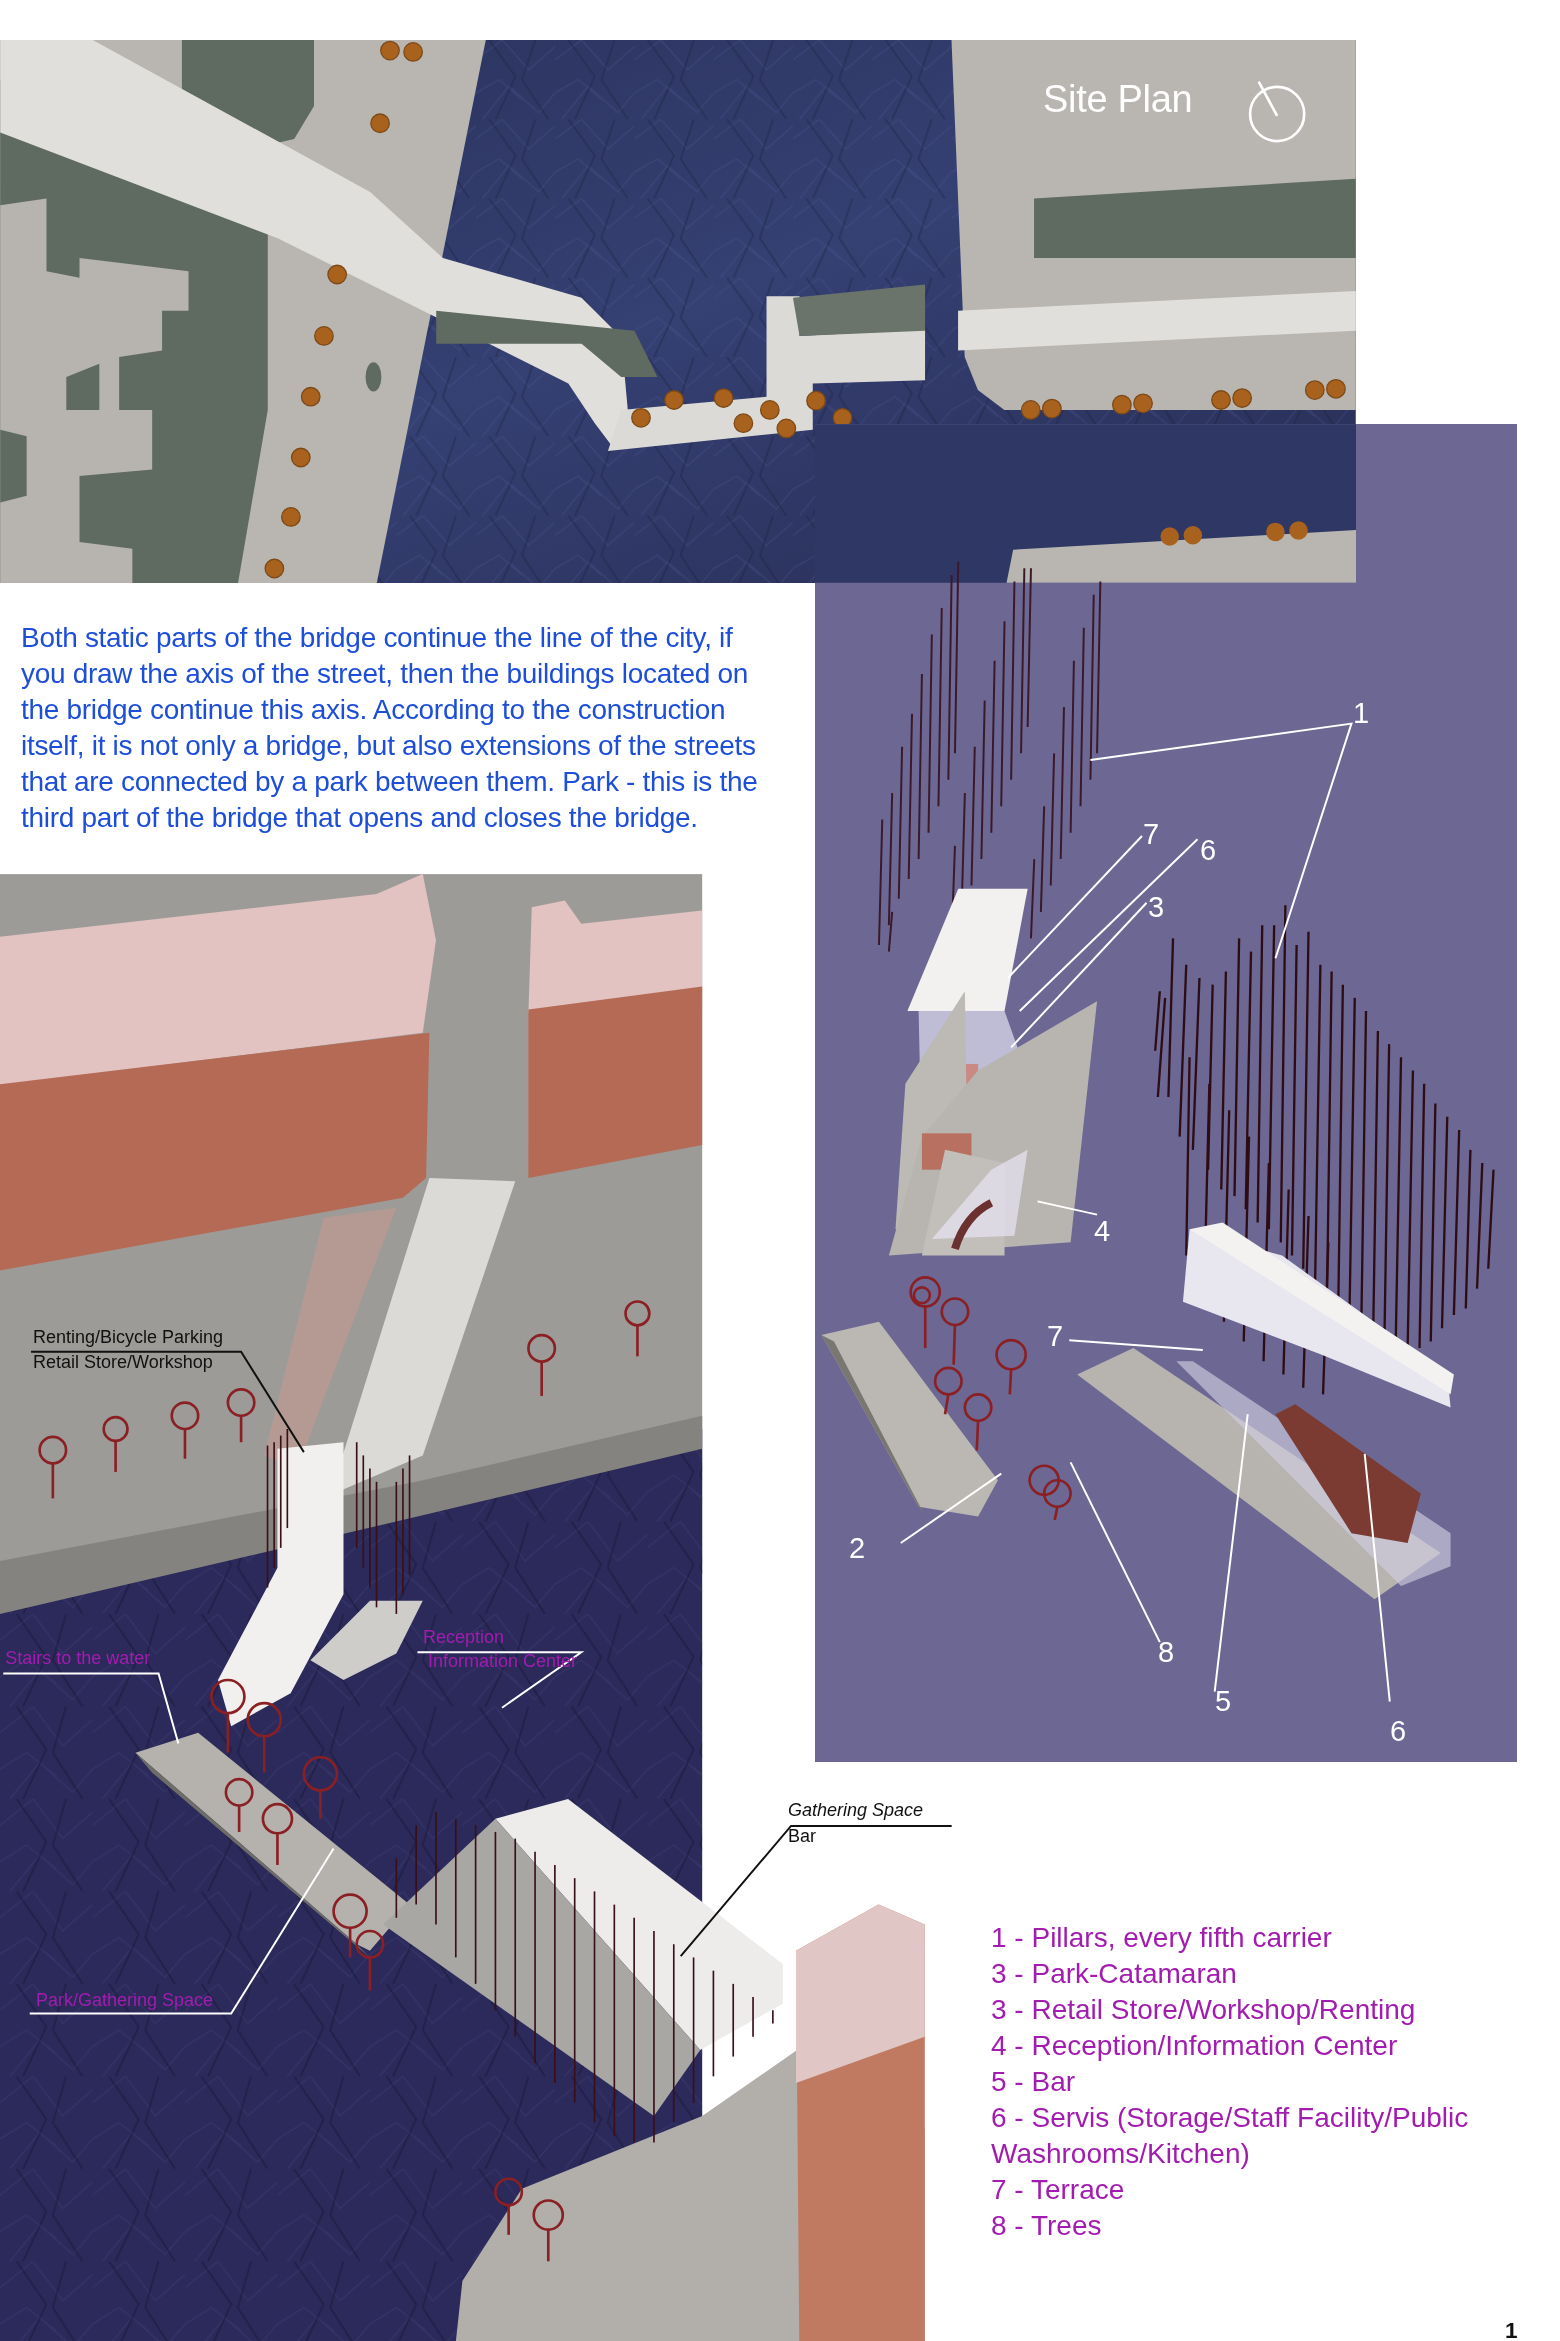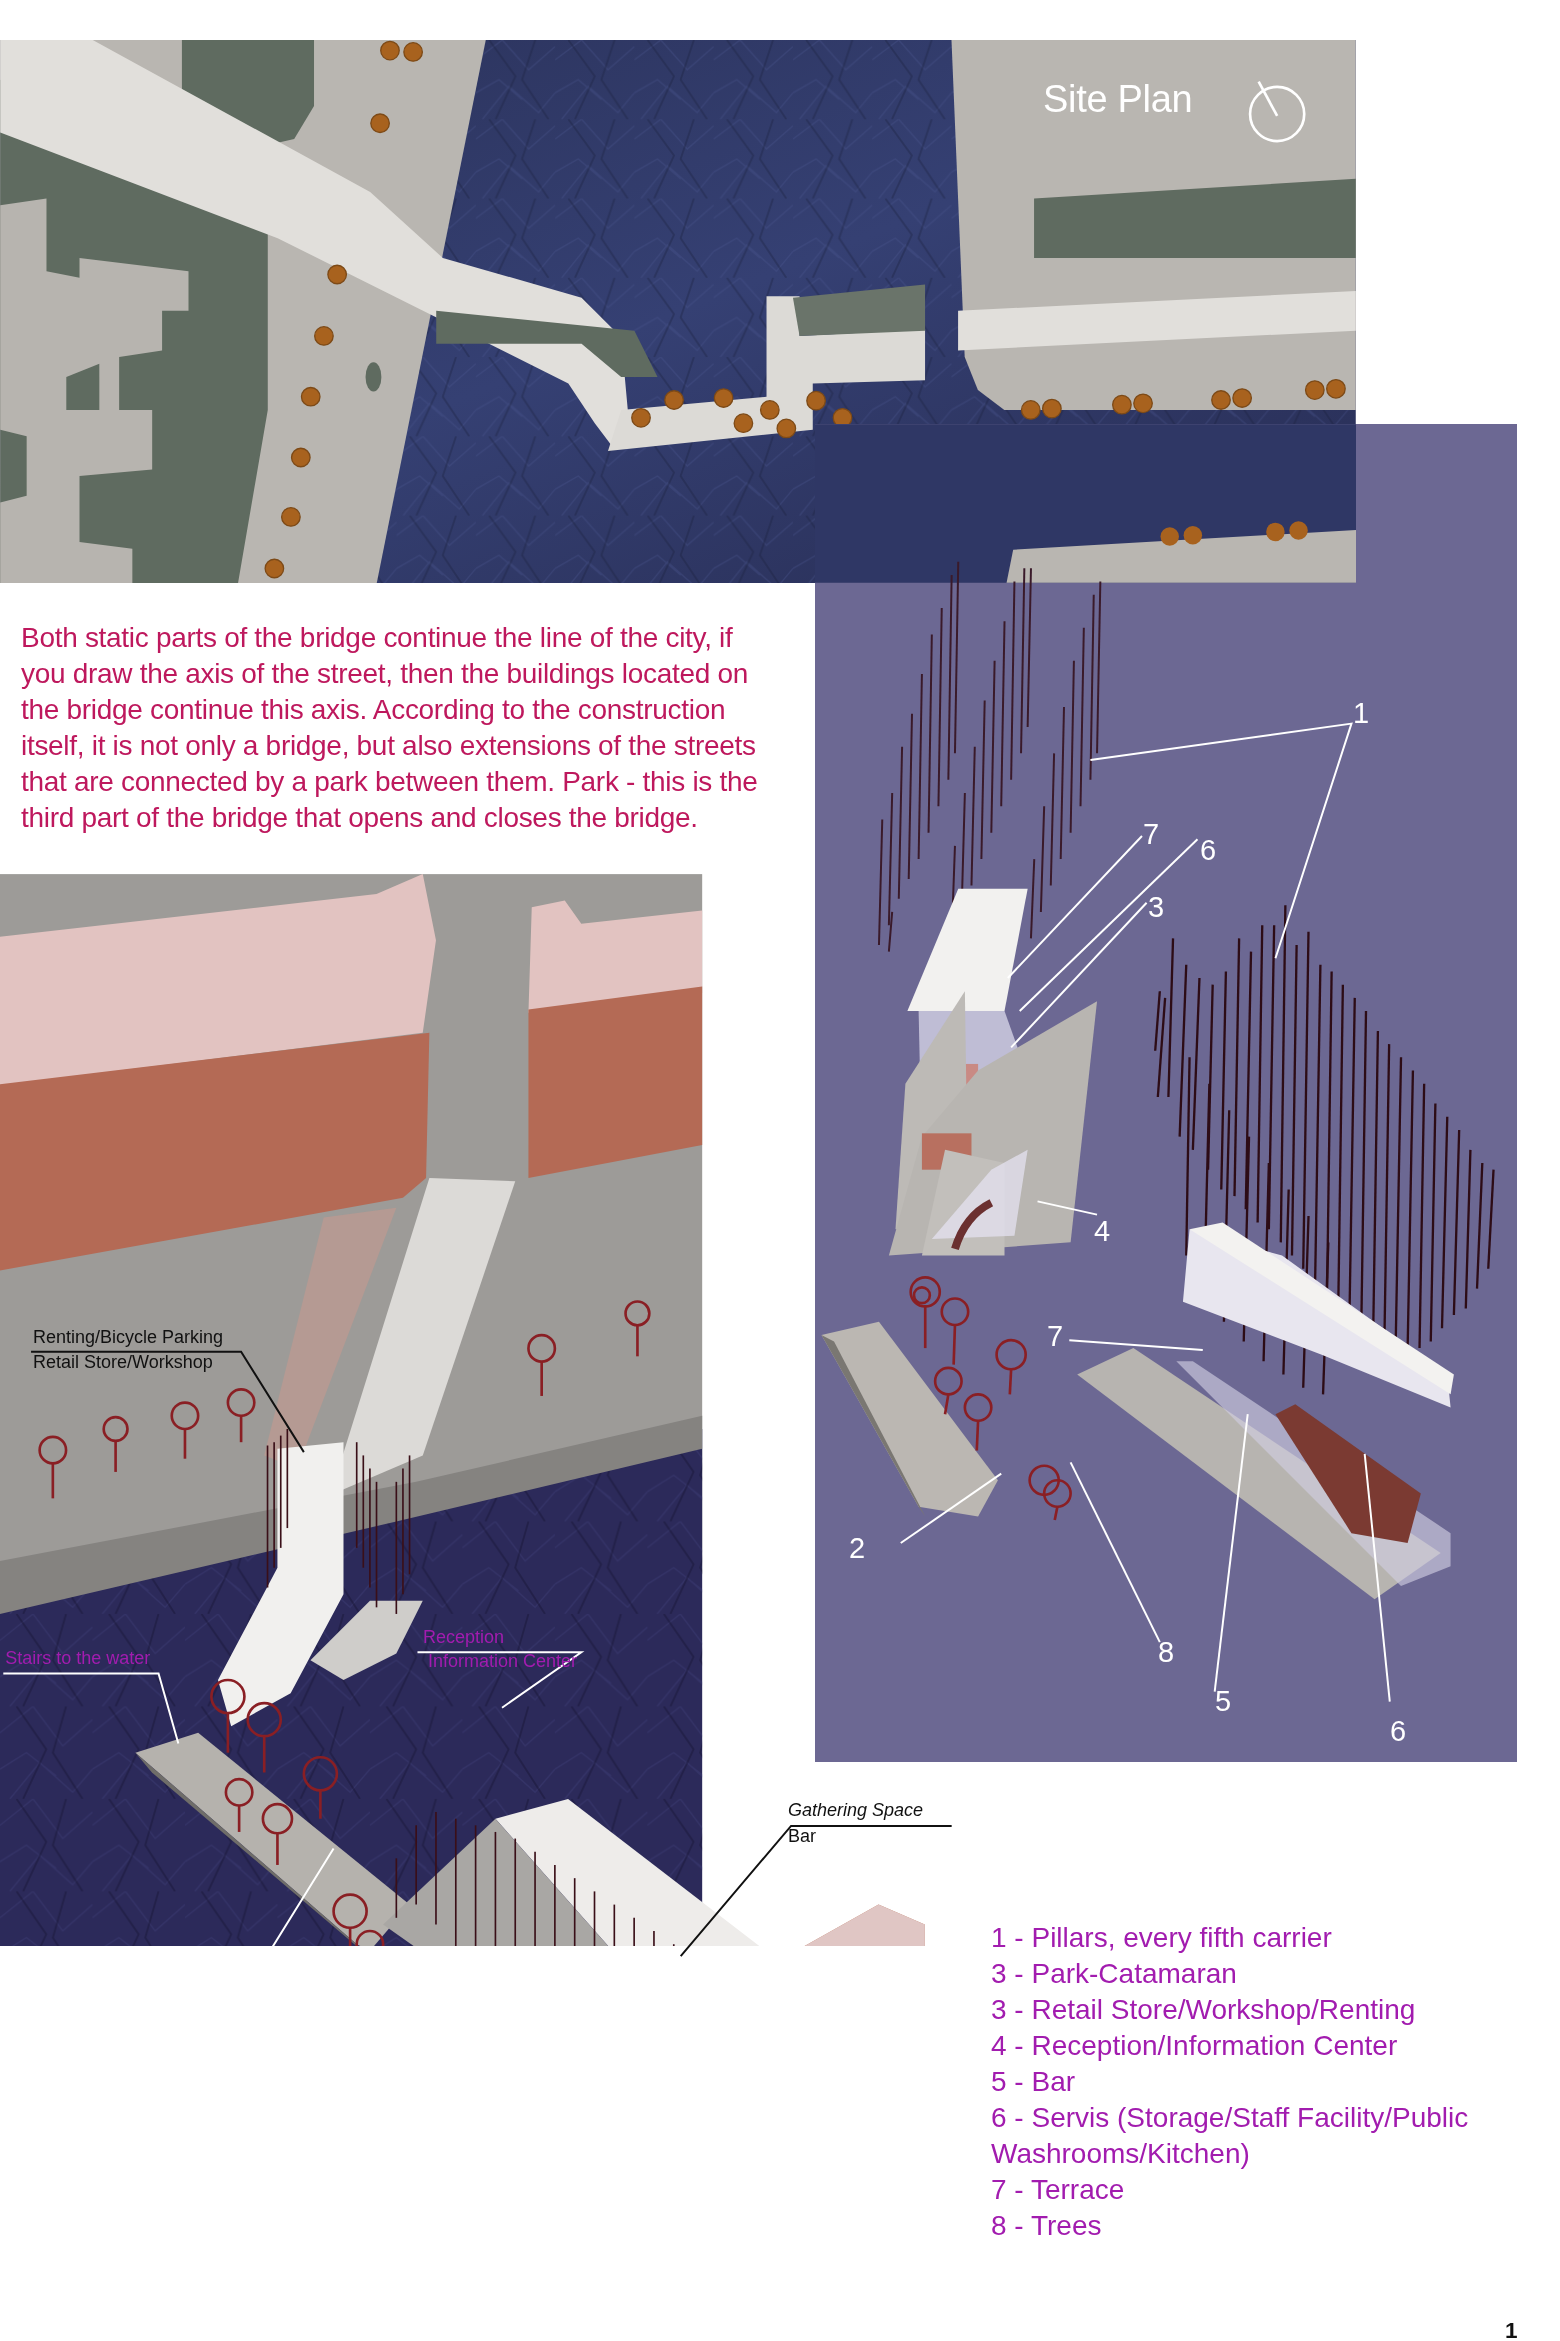--- a/index.html
+++ b/index.html
@@ -1,19 +1,19 @@
 <!DOCTYPE html>
 <html style="font-size:10.6px"><head>
 <meta charset="utf-8">
 <style>
   html, body { margin: 0; padding: 0; background: #ffffff; }
   body { width: 1561px; height: 2342px; position: relative; overflow: hidden; font-family: "Liberation Sans", "DejaVu Sans", sans-serif; }
   .abs { position: absolute; }
   .sheet { position: absolute; left: 0; top: 0; width: 1561px; height: 2342px; }
-  .para { position: absolute; left: 21px; top: 620px; width: 780px; font-size: 28px; line-height: 36px; color: #be185d; letter-spacing: -0.3px; white-space: pre-line; }
+  .para { position: absolute; left: 21px; top: 620px; width: 780px; font-size: 28px; line-height: 36px; color: #1d4ed8; letter-spacing: -0.3px; white-space: pre-line; }
   .legend { position: absolute; left: 991px; top: 1920px; width: 502px; font-size: 28px; line-height: 36px; color: #a21caf; }
   .legend .item { display: block; }
   .page-num { position: absolute; left: 1505px; top: 2318px; font-size: 22.5px; font-weight: bold; color: #111; }
   .title { position: absolute; left: 1044px; top: 78px; font-size: 38px; color: #ffffff; letter-spacing: -0.3px; }
   .lbl-dark { position: absolute; font-size: 18px; color: #111; white-space: nowrap; line-height: 22.5px; }
   .lbl-light { position: absolute; font-size: 18px; color: #a21caf; white-space: nowrap; line-height: 22.5px; }
   .num { position: absolute; font-size: 29px; color: #ffffff; }
   svg { position: absolute; left: 0; top: 0; }
 </style>
 </head>
@@ -259,21 +259,21 @@
   <div class="num" style="left:1215px;top:1685px;">5</div>
   <div class="num" style="left:1390px;top:1715px;">6</div>
 
   <div class="para">Both static parts of the bridge continue the line of the city, if
 you draw the axis of the street, then the buildings located on
 the bridge continue this axis. According to the construction
 itself, it is not only a bridge, but also extensions of the streets
 that are connected by a park between them. Park - this is the
 third part of the bridge that opens and closes the bridge.</div>
 
-  <div class="abs" style="left:0;top:874px;width:938px;height:1072px;overflow:hidden;">
+  <div class="abs" style="left:0;top:874px;width:938px;height:1468px;overflow:hidden;">
     <svg width="938" height="1468" viewBox="0 0 1420 2222">
       <defs>
         <pattern id="crumple2" width="140" height="140" patternUnits="userSpaceOnUse">
           <path d="M0 40 L50 0 L95 60 L140 20 M15 140 L60 85 L110 130 L140 95 M0 95 L40 70 L85 105" stroke="#3f3f78" stroke-width="2" fill="none" opacity="0.45"></path>
           <path d="M25 0 L70 65 L35 140 M100 0 L80 70 L125 140" stroke="#141230" stroke-width="3" fill="none" opacity="0.4"></path>
         </pattern>
       </defs>
 
       <rect x="0" y="0" width="1063" height="1060" fill="#9d9b98"></rect>
 

